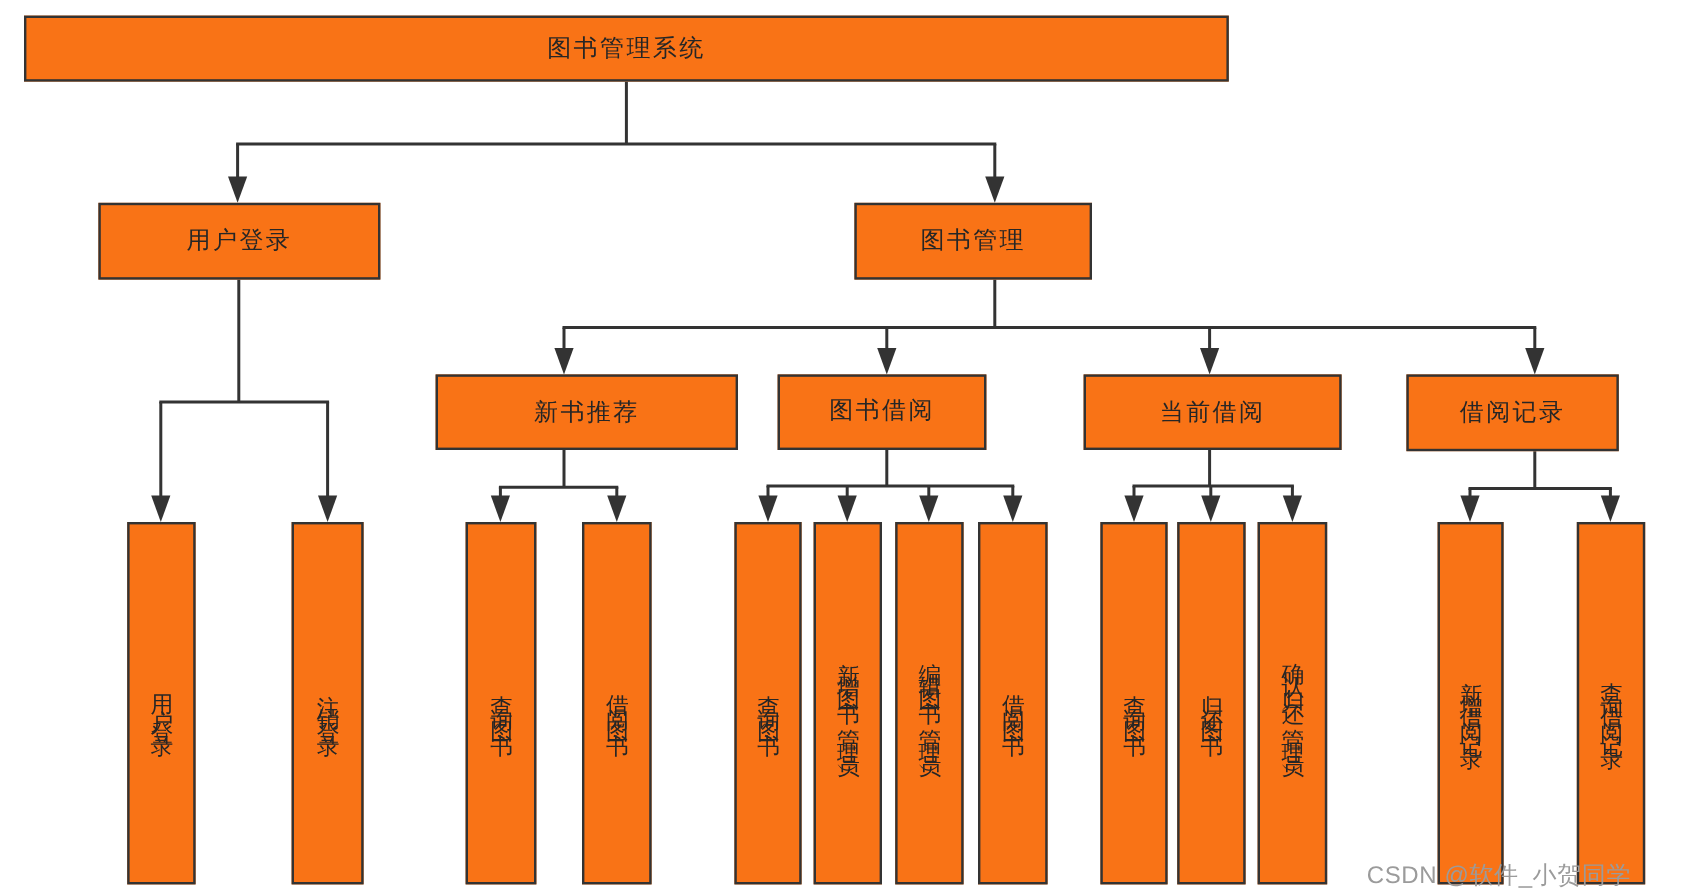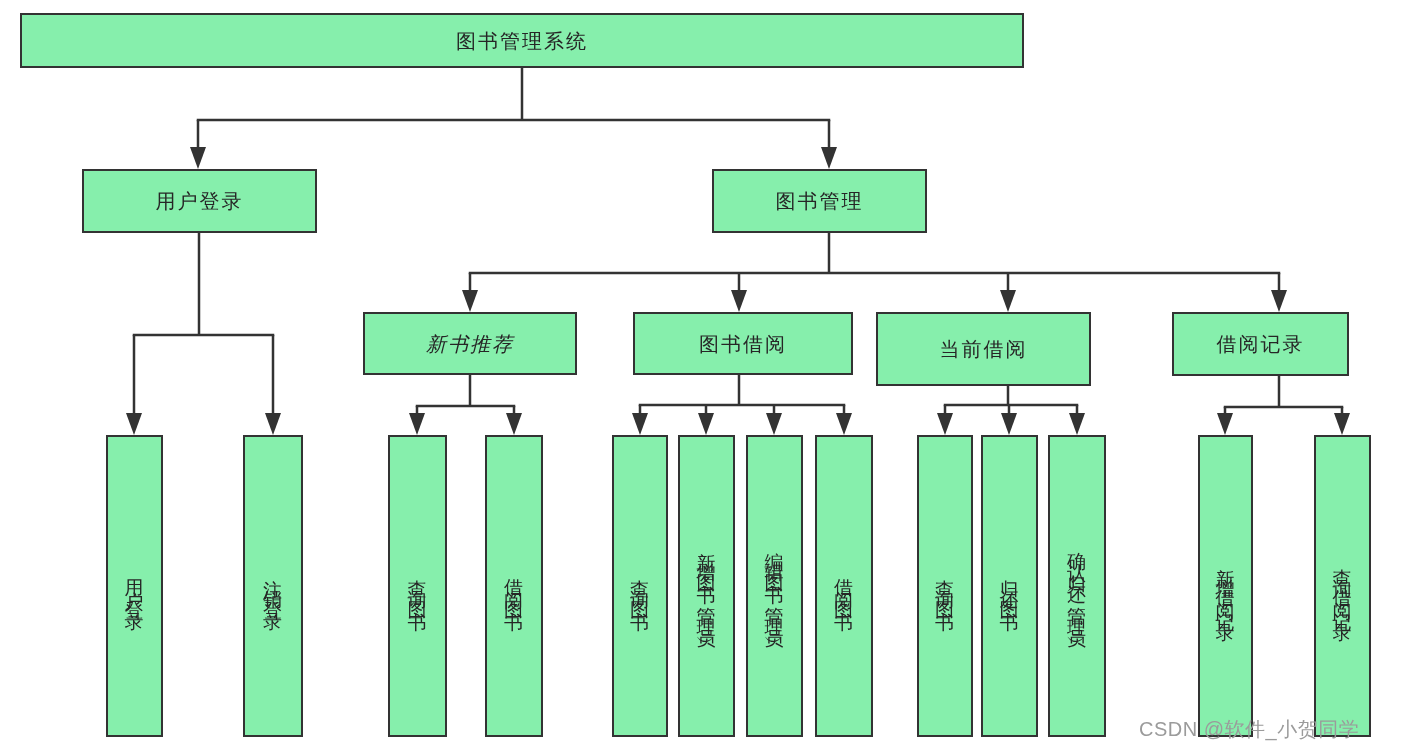--- a/index.html
+++ b/index.html
@@ -19,21 +19,21 @@
     position: absolute;
     left: 0;
     top: 0;
     width: 1405px;
     height: 747px;
     pointer-events: none;
   }
   .box {
     position: absolute;
     box-sizing: border-box;
-    background: #86efac;
+    background: #f97316;
     border: 2.5px solid #333333;
     color: #262626;
     display: flex;
     align-items: center;
     justify-content: center;
     text-align: center;
     font-size: 20px;
     letter-spacing: 2px;
     line-height: 1;
   }
@@ -128,31 +128,31 @@
     </g>
   </svg>
 
   <div class="box" style="left:20px; top:13px; width:1004px; height:55px;">
     <span>图书管理系统</span>
   </div>
 
   <div class="box" style="left:82px; top:169px; width:235px; height:64px;">
     <span>用户登录</span>
   </div>
-  <div class="box" style="left:712px; top:169px; width:215px; height:64px;">
+  <div class="box" style="left:712px; top:169px; width:198px; height:64px;">
     <span>图书管理</span>
   </div>
 
-  <div class="box" style="left:363px; top:312px; width:214px; height:63px;font-style:italic;">
+  <div class="box" style="left:363px; top:312px; width:252px; height:63px;">
     <span>新书推荐</span>
   </div>
-  <div class="box" style="left:633px; top:312px; width:220px; height:63px;">
+  <div class="box" style="left:648px; top:312px; width:174px; height:63px;font-family:Liberation Mono, monospace;">
     <span>图书借阅</span>
   </div>
-  <div class="box" style="left:876px; top:312px; width:215px; height:74px;">
+  <div class="box" style="left:903px; top:312px; width:215px; height:63px;">
     <span>当前借阅</span>
   </div>
   <div class="box" style="left:1172px; top:312px; width:177px; height:64px;">
     <span>借阅记录</span>
   </div>
 
   <div class="box leaf" style="left:106px; top:435px; width:57px; height:302px;">
     <span>用户登录</span>
   </div>
   <div class="box leaf" style="left:243px; top:435px; width:60px; height:302px;">

